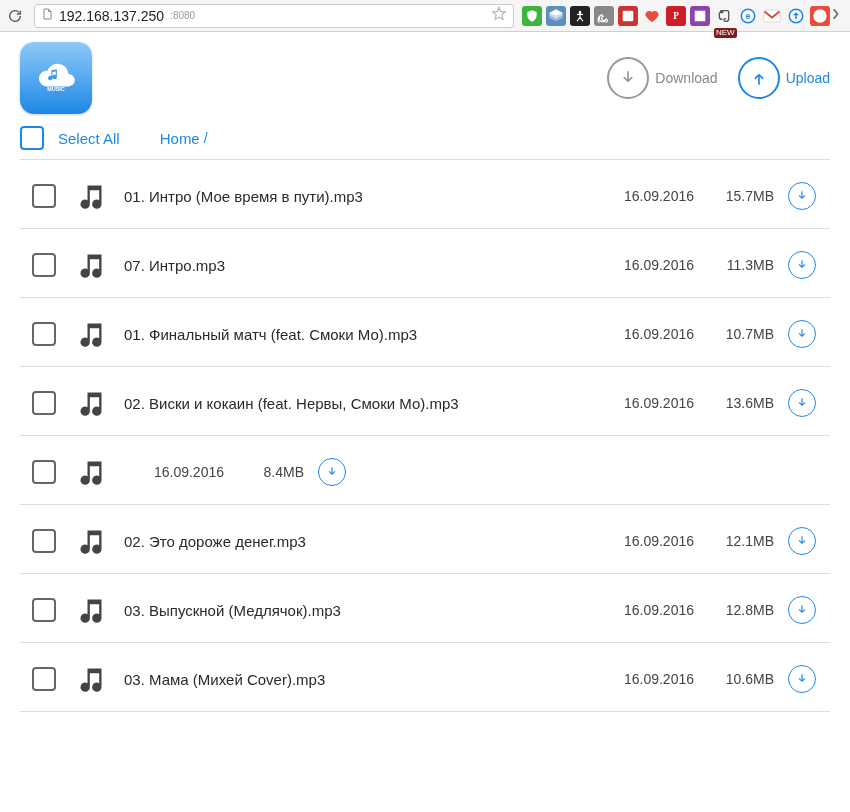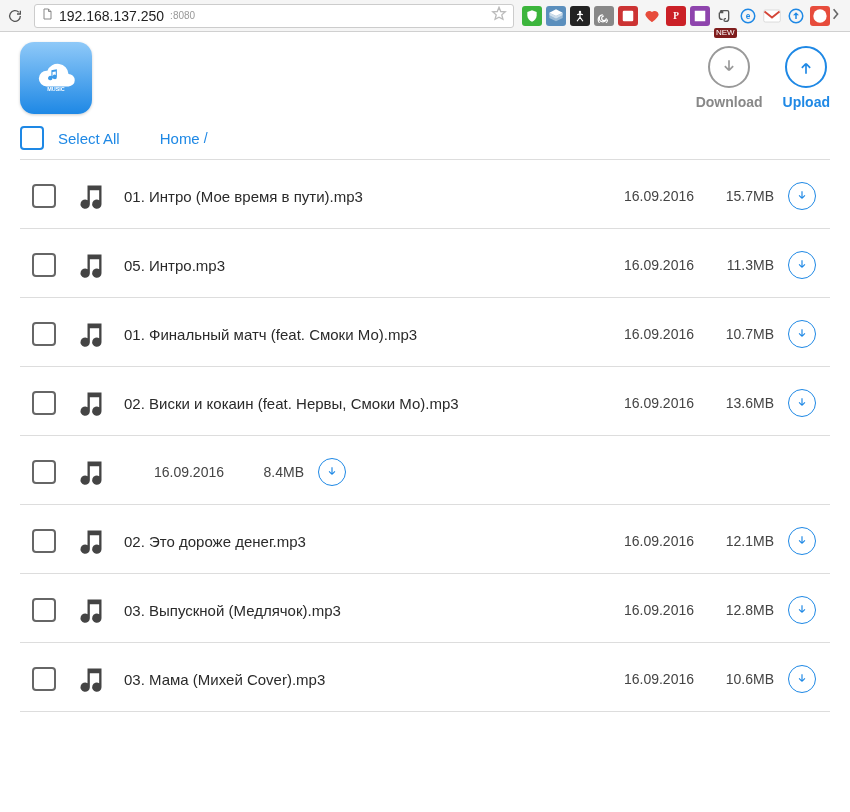--- a/index.html
+++ b/index.html
@@ -18,21 +18,21 @@
   .ext svg { display: block; }
   .ext-overflow { color: #666; width: 14px; }
   .badge-new { position: absolute; bottom: -12px; left: 0; background: #7f1d1d; color:#fff; font-size: 8px; padding: 0 2px; border-radius: 2px; line-height: 10px; }
 
   
   .app { padding: 10px 20px 0 20px; }
   .header-row { display: flex; align-items: center; }
   .app-logo { width: 72px; height: 72px; border-radius: 14px; background: linear-gradient(180deg, #8fc9f8 0%, #1e88e5 100%); display: flex; align-items: center; justify-content: center; flex-direction: column; box-shadow: 0 1px 3px rgba(0,0,0,.2); }
   .app-logo-inner { color: #fff; text-align:center; }
   .header-spacer { flex: 1; }
-  .hbtn { display: flex; flex-direction: column; align-items: center; gap: 6px; margin-left: 20px; cursor: pointer; font-weight: bold; }
+  .hbtn { display: flex; flex-direction: row; align-items: center; gap: 6px; margin-left: 20px; cursor: pointer; }
   .hcircle { width: 42px; height: 42px; border-radius: 50%; border: 2px solid #999; display: flex; align-items: center; justify-content: center; color: #999; }
   .hcircle.blue { border-color: #1e88e5; color: #1e88e5; }
   .hlabel { font-size: 14px; color: #888; }
   .hlabel.blue { color: #1e88e5; }
 
   .subbar { display: flex; align-items: center; margin-top: 12px; margin-bottom: 10px; }
   .sa-check { width: 24px; height: 24px; border: 2px solid #1e88e5; border-radius: 4px; margin-right: 14px; cursor: pointer; }
   .sa-label { color: #1e88e5; font-size: 15px; cursor: pointer; margin-right: 40px; }
   .crumb { color: #1e88e5; font-size: 15px; cursor: pointer; }
   .crumb-sep { color: #1e88e5; margin-left: 4px; }
@@ -210,21 +210,21 @@
           </svg>
         </div>
       </div>
       <div class="file-row">
         <div class="row-check"></div>
         <div class="filetype-icon">
           <svg width="28" height="30" viewBox="0 0 24 24">
             <path fill="currentColor" d="M9 3v12.55A4 4 0 1 0 11 19V7h8v8.55A4 4 0 1 0 21 19V3H9z"></path>
           </svg>
         </div>
-        <div class="filename">05. Интро.mp3</div>
+        <div class="filename">07. Интро.mp3</div>
         <div class="file-date">16.09.2016</div>
         <div class="file-size">11.3MB</div>
         <div class="dl-btn">
           <svg width="14" height="14" viewBox="0 0 24 24">
             <path fill="none" stroke="currentColor" stroke-width="2" d="M12 4v12m0 0l-5-5m5 5l5-5"></path>
           </svg>
         </div>
       </div>
       <div class="file-row">
         <div class="row-check"></div>

